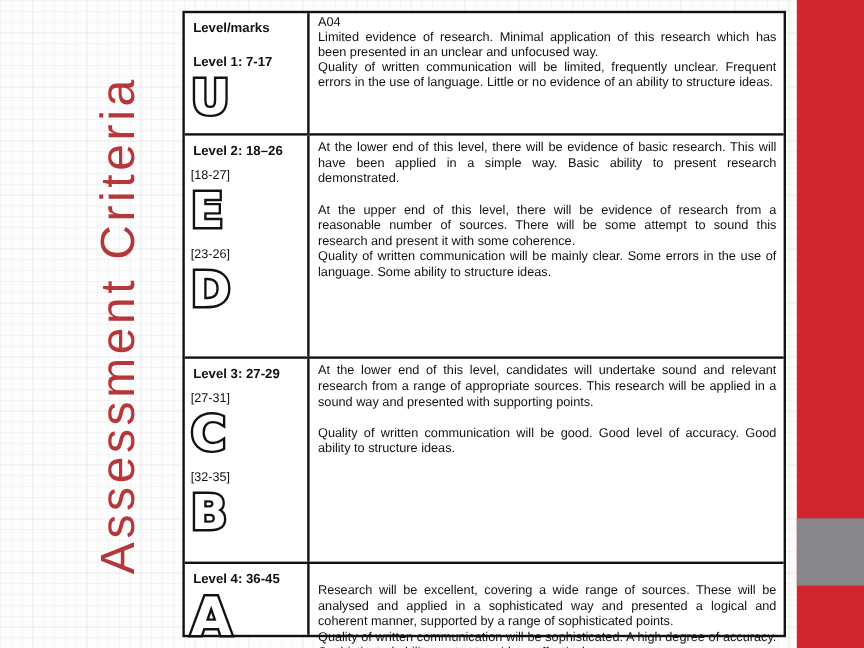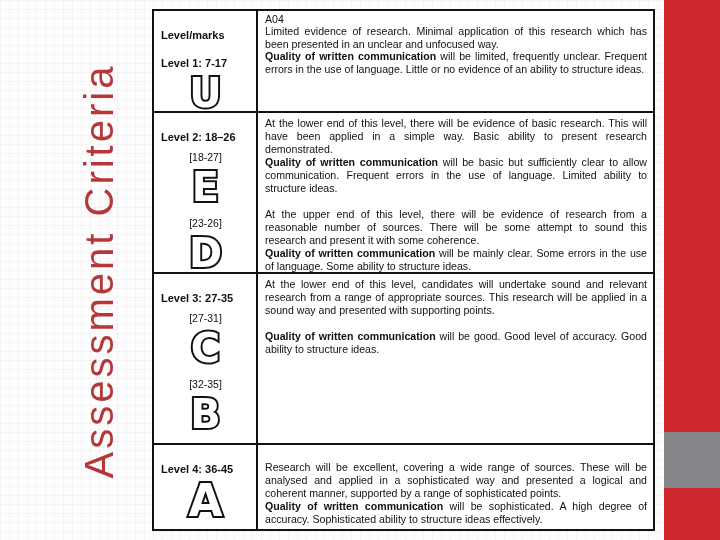--- a/index.html
+++ b/index.html
@@ -19,25 +19,25 @@
     font-size:40px;letter-spacing:3px;color:#b6373a;font-weight:400;
   }
   .table-panel{
     position:absolute;left:152px;top:9px;width:503px;height:522px;
     background:#ffffff;border:2px solid #121212;box-sizing:border-box;
     display:flex;flex-direction:column;
   }
   .trow{display:flex;box-sizing:border-box;border-bottom:2px solid #121212;min-height:0;}
   .trow:last-child{border-bottom:none;flex:1;}
   .row1{height:102px;}
-  .row2{height:161px;}
+  .row2{height:186px;}
   .row3{height:171px;}
   .cell-left{
     width:104px;box-sizing:border-box;border-right:2px solid #121212;
-    padding:18px 4px 2px 5px;display:flex;flex-direction:column;align-items:center;
+    padding:7px 4px 2px 5px;display:flex;flex-direction:column;align-items:flex-start;
     flex-shrink:0;
   }
   .col-header,.level-label{
     align-self:flex-start;font-weight:bold;font-size:11px;white-space:nowrap;padding-left:2px;
   }
   .range-label{font-size:10.5px;margin-top:9px;line-height:11px;}
   .grade-letter{
     font-family:"DejaVu Sans", sans-serif;font-weight:800;
     font-size:40px;line-height:44px;color:#ffffff;
     -webkit-text-stroke:4px #121212;paint-order:stroke fill;
@@ -45,21 +45,21 @@
   }
   .grade-big{font-size:44px;line-height:48px;}
   .cell-right{
     flex:1;box-sizing:border-box;padding:2px 6px 2px 7px;
     font-size:10.6px;line-height:12.4px;text-align:justify;
   }
   .row2 .cell-right,.row3 .cell-right{line-height:13px;padding-top:4px;}
   .trow:last-child .cell-right{padding-top:16px;line-height:13px;}
   .ao-code,.ao-desc{font-weight:normal;}
   .para-group + .para-group{margin-top:13px;}
-  .b{font-weight:bold;}
+  .b{font-weight:normal;}
   .mt16{margin-top:16px;}
   .red-band{position:absolute;left:664px;top:0;width:56px;height:540px;background:#d0262d;}
   .gray-block{position:absolute;left:664px;top:432px;width:56px;height:56px;background:#85878a;}
 </style>
 </head>
 <body>
 
 <div class="vertical-title">Assessment Criteria</div>
 
 <div class="table-panel">
@@ -83,32 +83,31 @@
     <div class="cell-left">
       <div class="level-label">Level 2: 18–26</div>
       <div class="range-label">[18-27]</div>
       <div class="grade-letter">E</div>
       <div class="range-label">[23-26]</div>
       <div class="grade-letter">D</div>
     </div>
     <div class="cell-right">
       <div class="para-group">
         <div>At the lower end of this level, there will be evidence of basic research. This will have been applied in a simple way. Basic ability to present research demonstrated.</div>
-        <div><span class="b">Quality of written communication</span><span> will be basic but sufficiently clear to allow communication. Frequent errors in the use of language. Limited ability to structure ideas.</span></div>
       </div>
       <div class="para-group">
         <div>At the upper end of this level, there will be evidence of research from a reasonable number of sources. There will be some attempt to sound this research and present it with some coherence.</div>
         <div><span class="b">Quality of written communication</span><span> will be mainly clear. Some errors in the use of language. Some ability to structure ideas.</span></div>
       </div>
     </div>
   </div>
 
   <div class="trow row3">
     <div class="cell-left">
-      <div class="level-label">Level 3: 27-35</div>
+      <div class="level-label">Level 3: 27-29</div>
       <div class="range-label">[27-31]</div>
       <div class="grade-letter">C</div>
       <div class="range-label">[32-35]</div>
       <div class="grade-letter">B</div>
     </div>
     <div class="cell-right">
       <div class="para-group">
         <div>At the lower end of this level, candidates will undertake sound and relevant research from a range of appropriate sources. This research will be applied in a sound way and presented with supporting points.</div>
       </div>
       <div class="para-group">

